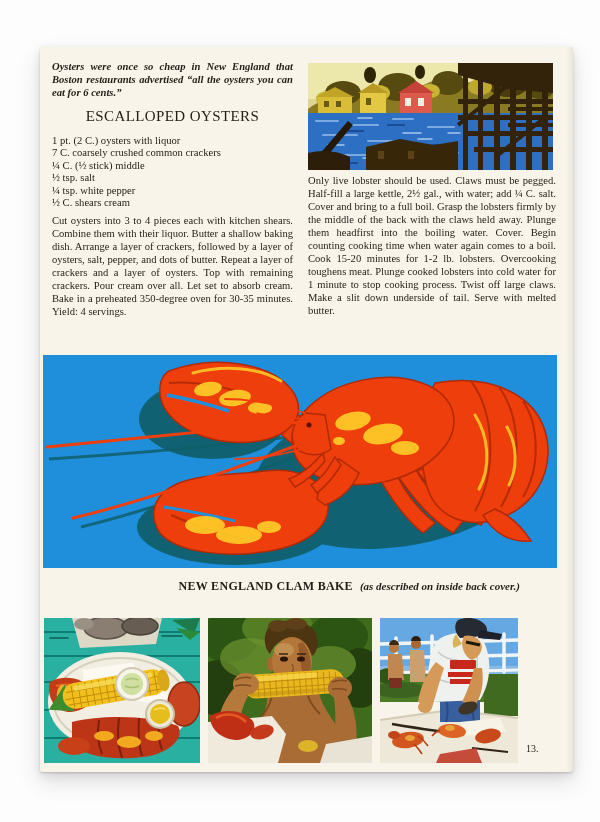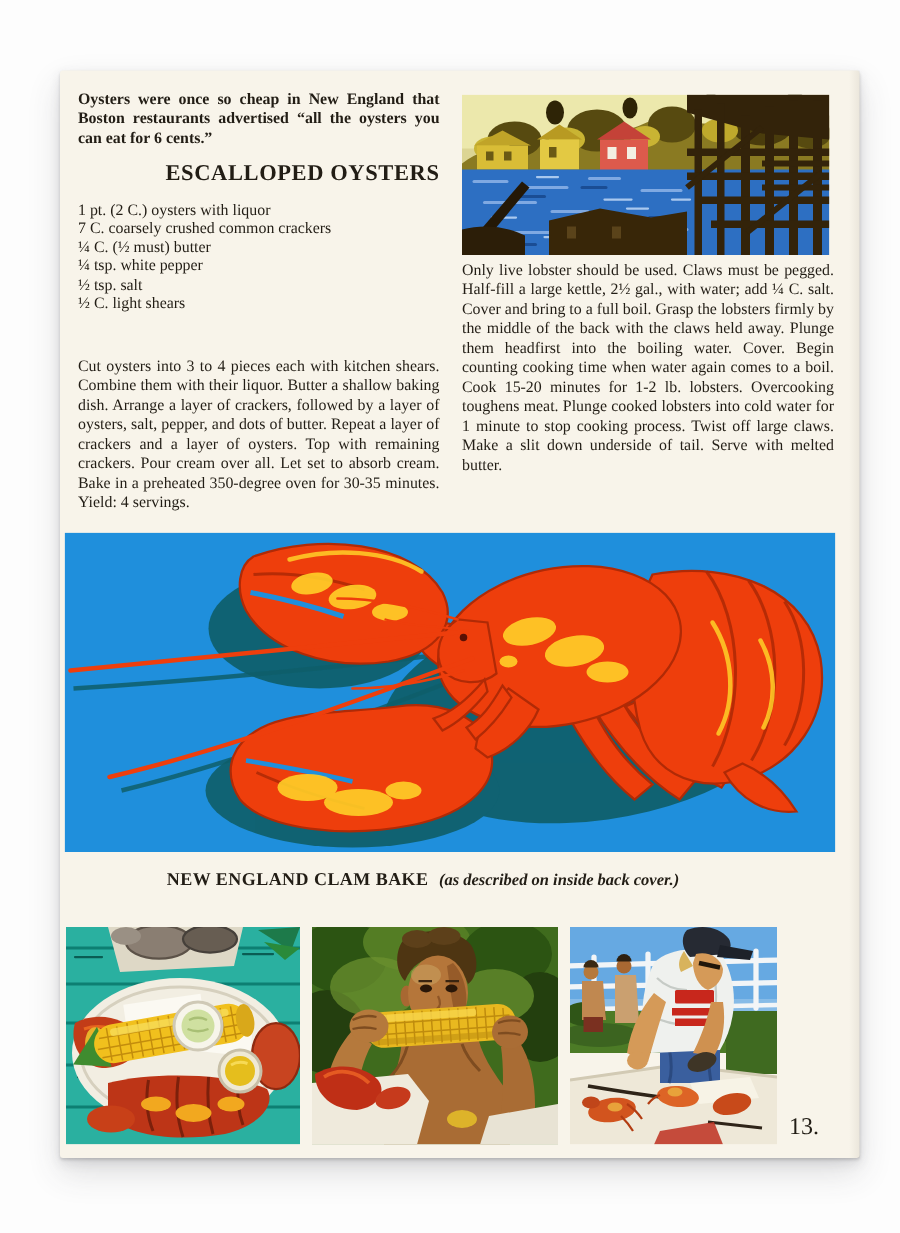--- a/index.html
+++ b/index.html
@@ -10,53 +10,53 @@
   html,body{width:600px;height:822px;overflow:hidden;background:#fdfdfd;
     font-family:"Liberation Serif", serif;color:var(--ink);}
   .page{position:absolute;left:40px;top:47px;width:533px;height:725px;
     background:var(--page-bg);border-radius:2px;
     box-shadow:0 1px 2px rgba(0,0,0,.15),0 10px 22px rgba(60,60,70,.16),0 3px 8px rgba(60,60,70,.12);}
   .page::after{content:"";position:absolute;right:0;top:0;width:7px;height:100%;
     background:linear-gradient(to right,rgba(0,0,0,0),rgba(120,110,90,.10));}
   .col{position:absolute;top:0}
   .left{left:12px;width:241px;padding-top:13px}
   .right{left:268px;width:248px;padding-top:16px}
-  .italic{font-weight:600}
+  .italic{font-style:italic;font-weight:600}
   .intro{font-size:10.6px;line-height:13px;text-align:justify;margin-bottom:9px}
-  h1,h2{font-size:15px;font-weight:bold;text-align:right;letter-spacing:.4px;margin:6px 0 10px}
+  h1,h2{font-size:15px;font-weight:normal;text-align:center;letter-spacing:.4px;margin:6px 0 10px}
   .note{font-size:10.6px;line-height:13px;text-align:justify;margin-bottom:11px}
-  .ingredients{font-size:10.6px;line-height:12.4px;margin-bottom:29px}
+  .ingredients{font-size:10.6px;line-height:12.4px;margin-bottom:5px}
   .body{font-size:10.6px;line-height:13px;text-align:justify}
   .painting{width:245px;height:107px;margin-bottom:4px;overflow:hidden}
   .right h2{margin:4px 0 8px}
   .hero{position:absolute;left:3px;top:308px;width:514px;height:213px;overflow:hidden}
-  .caption{position:absolute;left:4px;top:532px;width:476px;text-align:center;
+  .caption{position:absolute;left:4px;top:532px;width:476px;text-align:right;
     font-size:12px;white-space:nowrap}
   .cap-b{font-weight:bold;letter-spacing:.3px}
   .cap-i{font-style:italic;font-weight:bold;font-size:11px;margin-left:4px}
   .photo{position:absolute;top:571px;height:145px;overflow:hidden}
   .p1{left:4px;width:156px}.p2{left:168px;width:164px}.p3{left:340px;width:138px}
-  .pagenum{position:absolute;left:486px;top:696px;font-size:16px}
+  .pagenum{position:absolute;left:486px;top:696px;font-size:10px}
   svg{display:block;width:100%;height:100%}
 </style>
 </head>
 <body>
 
 <div class="page">
 
   <div class="col left">
     <p class="intro italic">Oysters were once so cheap in New England that Boston restaurants advertised “all the oysters you can eat for 6 cents.”</p>
     <h1>ESCALLOPED OYSTERS</h1>
     <div class="ingredients">
       <div>1 pt. (2 C.) oysters with liquor</div>
       <div>7 C. coarsely crushed common crackers</div>
-      <div>¼ C. (½ must) butter</div>
+      <div>¼ C. (½ stick) middle</div>
+      <div>½ tsp. salt</div>
       <div>¼ tsp. white pepper</div>
-      <div>½ tsp. salt</div>
-      <div>½ C. light shears</div>
+      <div>½ C. shears cream</div>
     </div>
     <p class="body">Cut oysters into 3 to 4 pieces each with kitchen shears. Combine them with their liquor. Butter a shallow baking dish. Arrange a layer of crackers, followed by a layer of oysters, salt, pepper, and dots of butter. Repeat a layer of crackers and a layer of oysters. Top with remaining crackers. Pour cream over all. Let set to absorb cream. Bake in a preheated 350-degree oven for 30-35 minutes. Yield: 4 servings.</p>
   </div>
 
   <div class="col right">
     <div class="painting" role="img" aria-label="Painting of a Maine harbor shore with yellow buildings, a red house, olive trees and a dark burned pier structure over blue water">
       <svg viewBox="0 0 245 107" preserveAspectRatio="none">
         <rect width="245" height="45" fill="#ece8ac"></rect>
         <rect y="36" width="245" height="16" fill="#dcd594"></rect>
         <path d="M0,46 C20,30 40,38 60,28 C80,16 100,30 120,20 C140,10 160,26 180,16 C205,6 230,22 245,14 L245,52 L0,52 Z" fill="#8a7a22"></path>

